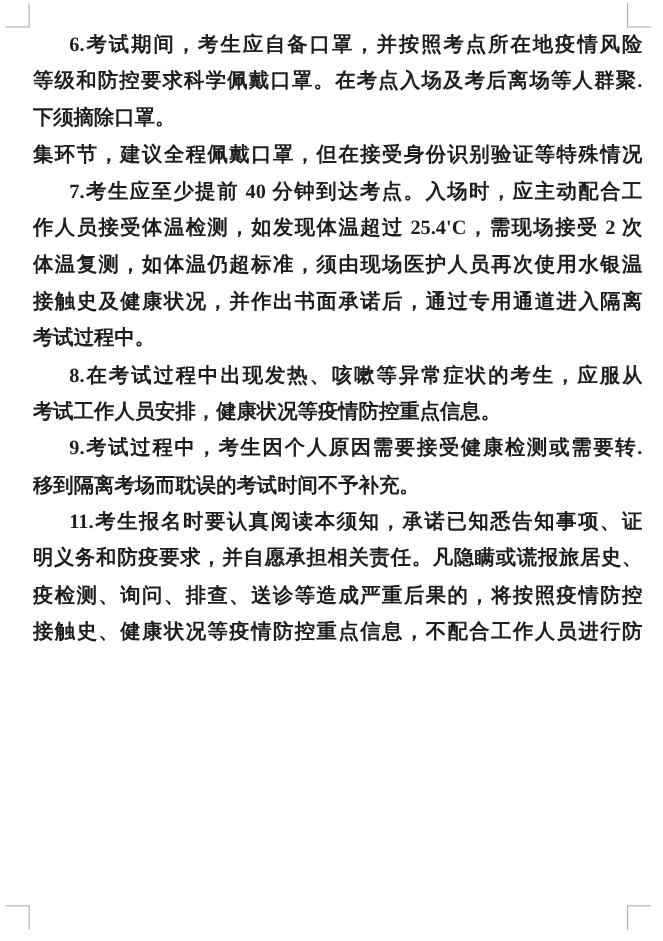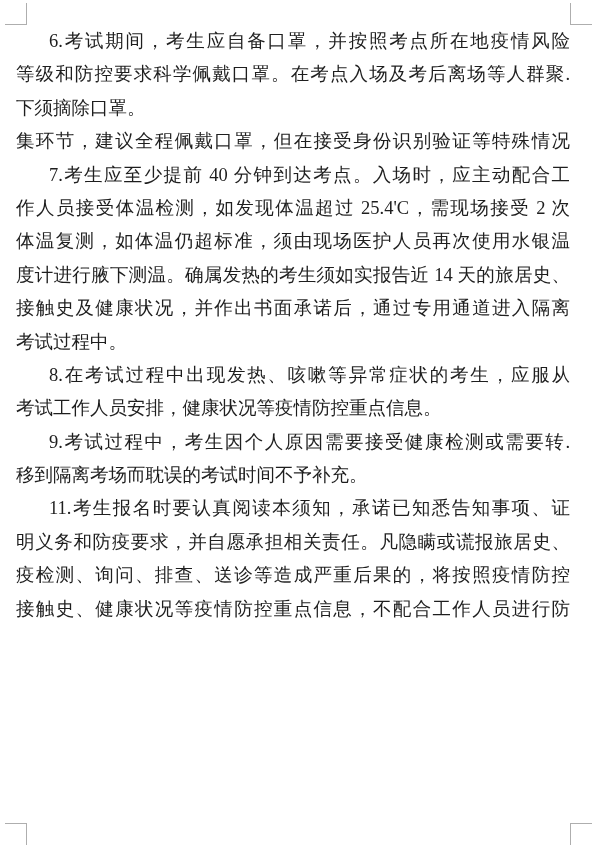--- a/index.html
+++ b/index.html
@@ -22,26 +22,26 @@
     width: 21px;
     height: 21px;
   }
   .crop.tl { left: 5px;   top: 3px;   border-right: 1px solid #aeaeae; border-bottom: 1px solid #aeaeae; }
   .crop.tr { left: 570px; top: 3px;   border-left: 1px solid #aeaeae;  border-bottom: 1px solid #aeaeae; }
   .crop.bl { left: 5px;   top: 823px; border-right: 1px solid #aeaeae; border-top: 1px solid #aeaeae; }
   .crop.br { left: 570px; top: 823px; border-left: 1px solid #aeaeae;  border-top: 1px solid #aeaeae; }
 
   .doc {
     position: absolute;
-    left: 16px;
+    left: 30px;
     top: 25px;
     width: 554px;
     color: #1e1e1e;
     font-size: 18.5px;
-    font-weight: 400;
+    font-weight: 700;
   }
   .para { margin: 0; padding: 0; }
   .line {
     height: 33.4px;
     line-height: 33.4px;
     text-align: justify;
     text-align-last: justify;
     overflow: hidden;
   }
   .line.first { padding-left: 33px; }
@@ -59,21 +59,20 @@
       <div class="para">
         <div class="line first">6.考试期间，考生应自备口罩，并按照考点所在地疫情风险</div>
         <div class="line">等级和防控要求科学佩戴口罩。在考点入场及考后离场等人群聚.</div>
         <div class="line last">下须摘除口罩。</div>
         <div class="line">集环节，建议全程佩戴口罩，但在接受身份识别验证等特殊情况</div>
       </div>
       <div class="para">
         <div class="line first">7.考生应至少提前 40 分钟到达考点。入场时，应主动配合工</div>
         <div class="line">作人员接受体温检测，如发现体温超过 25.4'C，需现场接受 2 次</div>
         <div class="line">体温复测，如体温仍超标准，须由现场医护人员再次使用水银温</div>
-        <div class="line">度计进行腋下测温。确属发热的考生须如实报告近 14 天的旅居史、</div>
         <div class="line">接触史及健康状况，并作出书面承诺后，通过专用通道进入隔离</div>
         <div class="line last">考试过程中。</div>
       </div>
       <div class="para">
         <div class="line first">8.在考试过程中出现发热、咳嗽等异常症状的考生，应服从</div>
         <div class="line last">考试工作人员安排，健康状况等疫情防控重点信息。</div>
       </div>
       <div class="para">
         <div class="line first">9.考试过程中，考生因个人原因需要接受健康检测或需要转.</div>
         <div class="line last">移到隔离考场而耽误的考试时间不予补充。</div>

